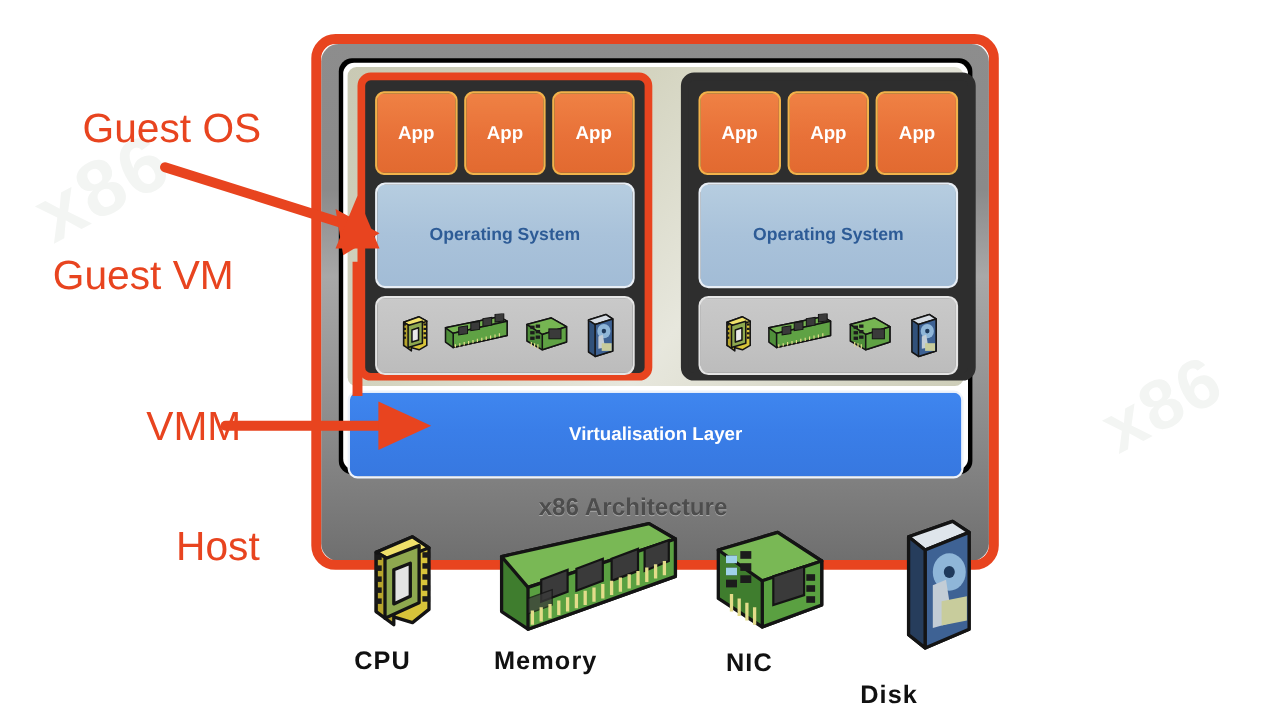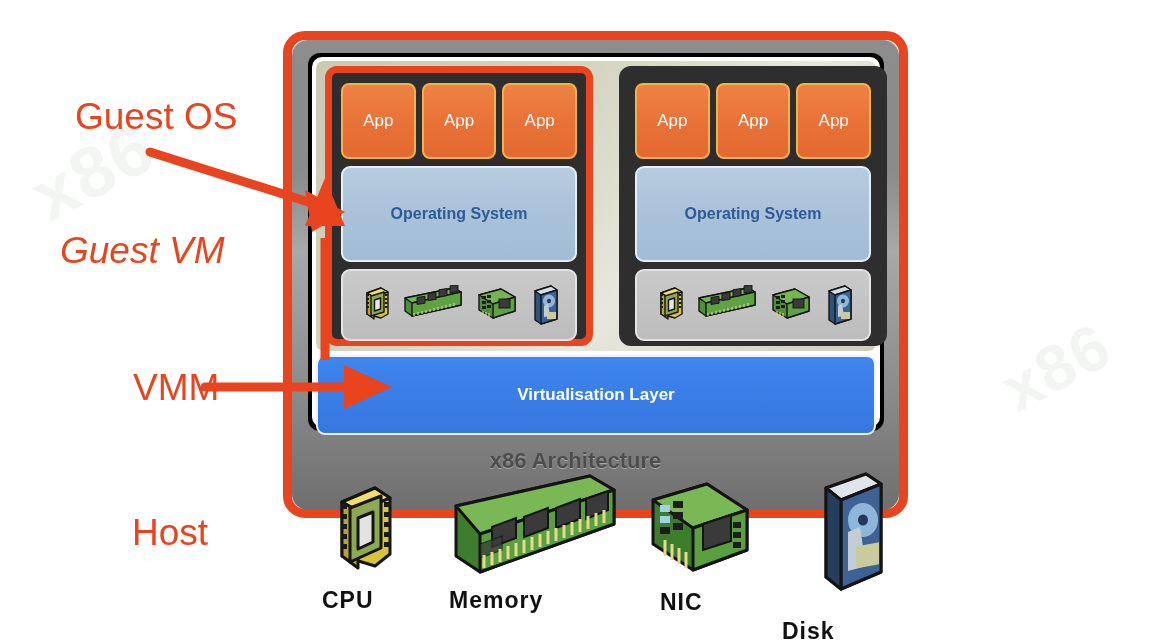--- a/index.html
+++ b/index.html
@@ -42,23 +42,23 @@
   .annot {
     position: absolute;
     color: #e8441f;
     font-family: "Liberation Sans", sans-serif;
     font-size: 37px;
     font-weight: 400;
     white-space: nowrap;
     line-height: 1;
   }
   #lbl-guest-os { left: 35px;  top: 98px; margin-left: 40px; }
-  #lbl-guest-vm { left: 60px;  top: 232px; font-style: italic; }
+  #lbl-guest-vm { left: 48px;  top: 232px; }
   #lbl-vmm      { left: 133px; top: 369px; }
-  #lbl-host     { left: 132px; top: 478px; margin-top: 36px; }
+  #lbl-host     { left: 160px; top: 478px; }
 
   
   .arrow-svg {
     position: absolute;
     left: 0; top: 0;
     width: 1160px; height: 640px;
     pointer-events: none;
   }
 
   
@@ -140,21 +140,21 @@
   .app-box {
     flex: 1;
     background: linear-gradient(180deg,#ef8144 0%, #e87138 55%, #e26a30 100%);
     border: 2px solid #f2b24a;
     border-radius: 8px;
     display: flex;
     align-items: center;
     justify-content: center;
     color: #ffffff;
     font-family: "Liberation Sans", sans-serif;
-    font-weight: 400;
+    font-weight: 700;
     font-size: 17px;
     box-sizing: border-box;
   }
 
   .os-box {
     margin-top: 7px;
     height: 96px;
     background: linear-gradient(180deg,#b6cde0 0%, #a9c2da 50%, #a2bcd6 100%);
     border: 2px solid #e8eef5;
     border-radius: 9px;

